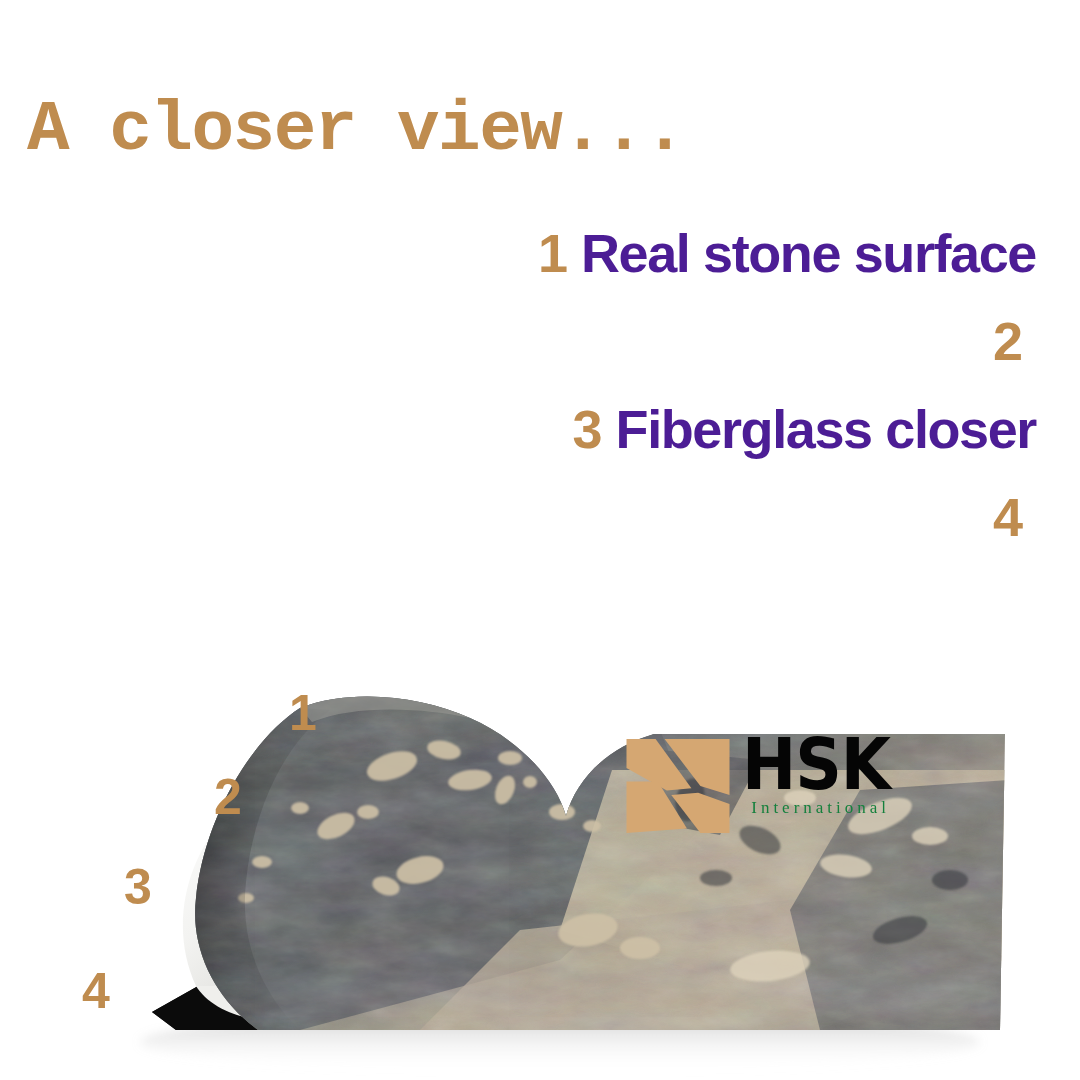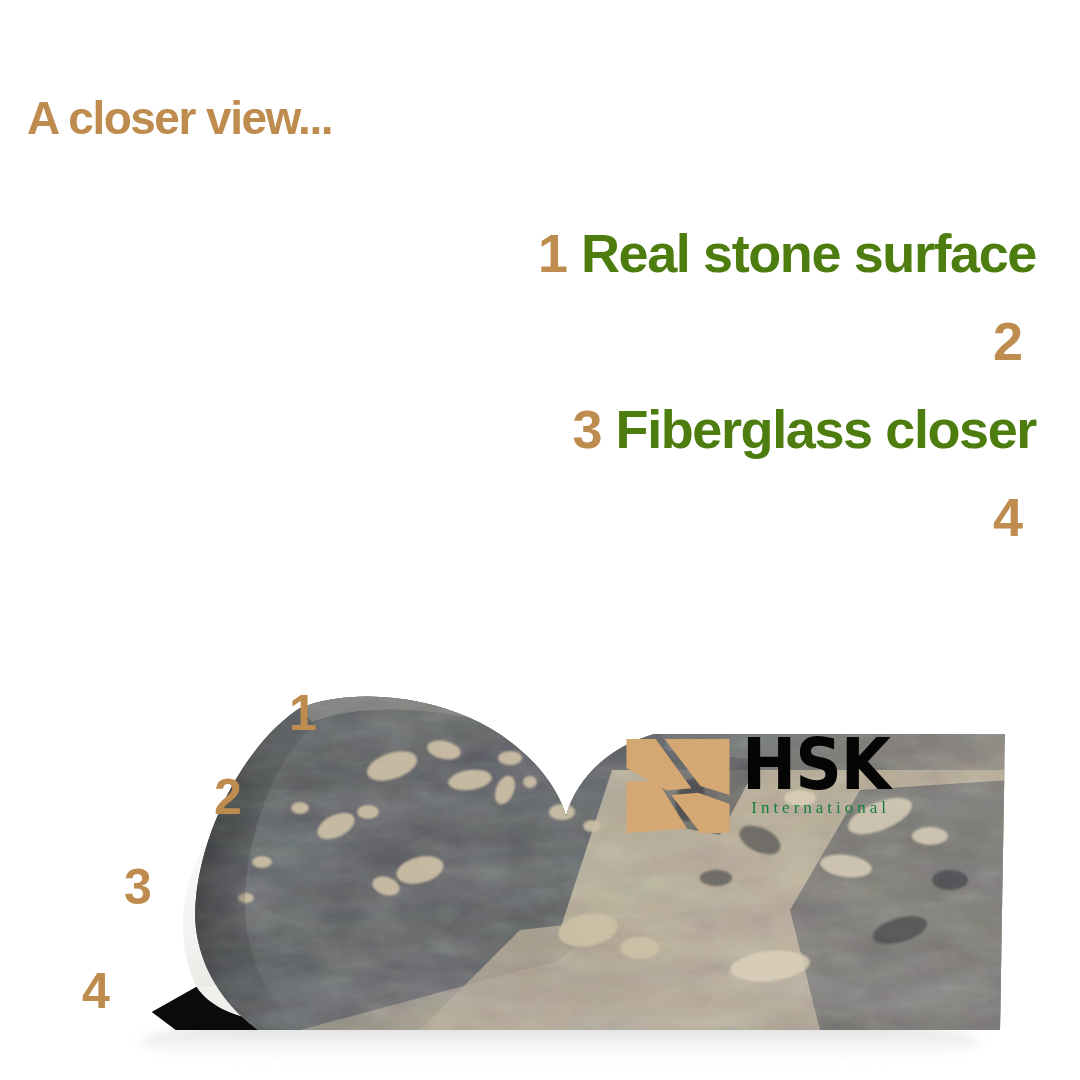--- a/index.html
+++ b/index.html
@@ -8,25 +8,26 @@
     background:#ffffff;
     font-family:"Liberation Sans", sans-serif;
     overflow:hidden;
     position:relative;
   }
   #stage{position:absolute;inset:0;width:1080px;height:1080px;background:#fff;}
 
   
   .headline{
     position:absolute;left:27px;top:95px;
-    font-size:46px;font-weight:bold;
+    font-size:71px;font-weight:bold;
     letter-spacing:-1.5px;
     color:#bf8c4f;
     line-height:1;
     white-space:nowrap;
+    font-family:Liberation Mono, monospace;
   }
 
   
   .legend{
     position:absolute;right:44px;top:222px;
     display:flex;flex-direction:column;
     align-items:flex-end;
     gap:26px;
   }
   .legend-row{
@@ -34,21 +35,21 @@
     justify-content:flex-end;
     white-space:nowrap;
   }
   .legend-num{
     font-size:54px;font-weight:bold;
     color:#bf8c4f;letter-spacing:-1px;
     margin-right:14px;
   }
   .legend-label{
     font-size:54px;font-weight:bold;
-    color:#4d7c0f;letter-spacing:-1.4px;
+    color:#4c1d95;letter-spacing:-1.4px;
   }
 
   
   .callout{
     position:absolute;
     font-size:50px;font-weight:bold;
     color:#bf8c4f;letter-spacing:-1px;
     line-height:1;
   }
   .callout.c1{left:289px;top:688px;}

